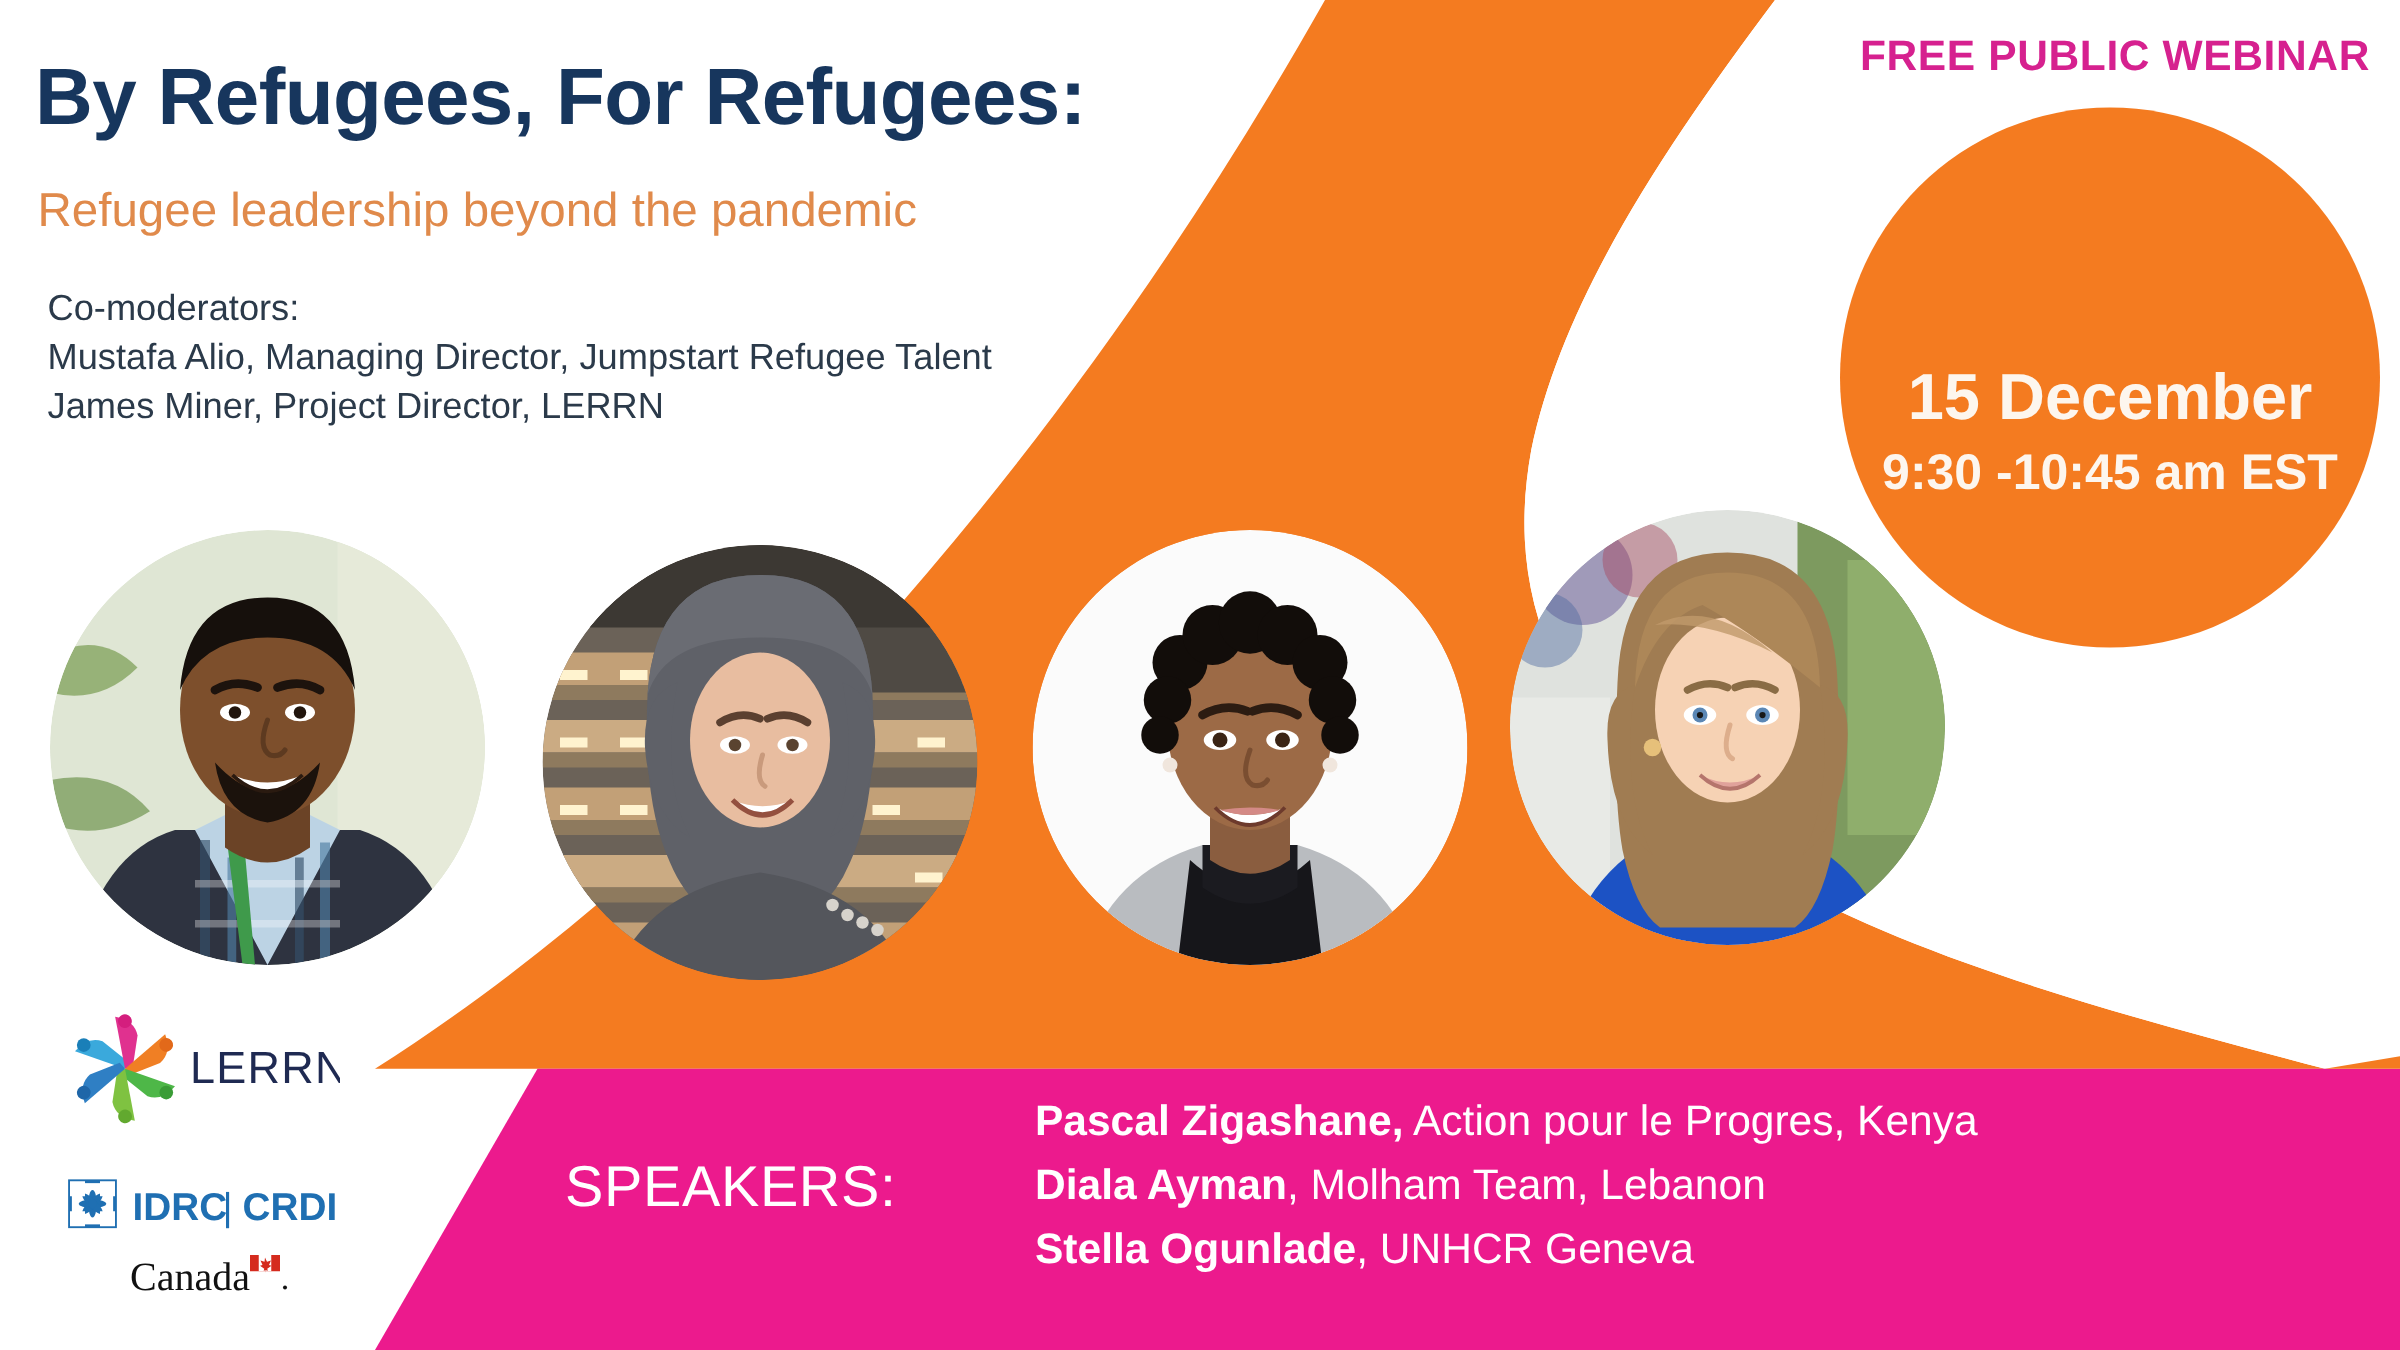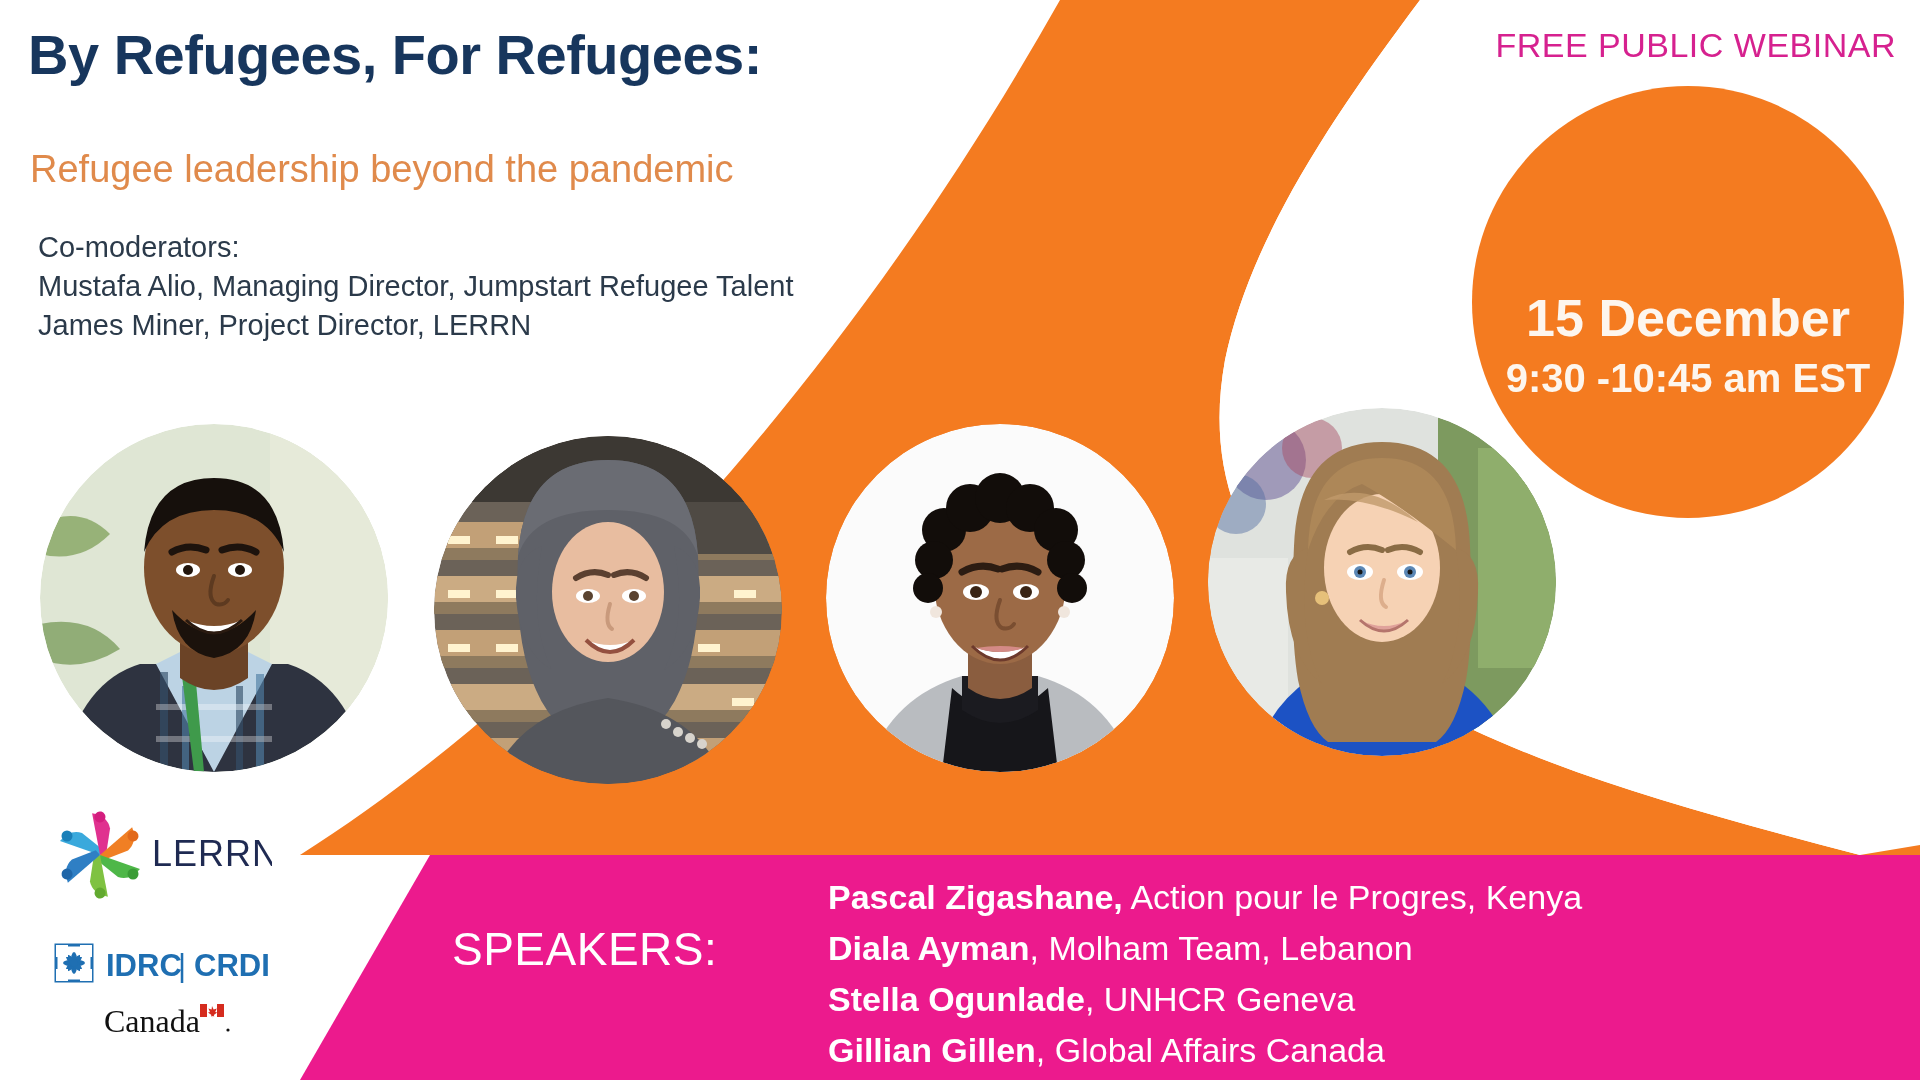--- a/index.html
+++ b/index.html
@@ -23,22 +23,22 @@
     position: absolute;
     inset: 0;
     width: 1920px;
     height: 1080px;
   }
 
   
   .headline {
     position: absolute;
     left: 28px;
-    top: 22px;
-    font-size: 56px;
+    top: 40px;
+    font-size: 64px;
     font-weight: bold;
     color: #17365d;
     letter-spacing: -0.5px;
     white-space: nowrap;
   }
   .subhead {
     position: absolute;
     left: 30px;
     top: 148px;
     font-size: 38px;
@@ -58,20 +58,21 @@
 
   
   .webinar-kicker {
     position: absolute;
     right: 24px;
     top: 26px;
     font-size: 34px;
     color: #d6218f;
     letter-spacing: 0.5px;
     white-space: nowrap;
+    font-weight: bold;
   }
 
   
   .date-circle {
     position: absolute;
     left: 1472px;
     top: 86px;
     width: 432px;
     height: 432px;
     border-radius: 50%;
@@ -428,23 +429,20 @@
   <div class="speakers-list">
     <div>
       <span class="sp-name">Pascal Zigashane,</span><span class="sp-org"> Action pour le Progres, Kenya</span>
     </div>
     <div>
       <span class="sp-name">Diala Ayman</span><span class="sp-org">, Molham Team, Lebanon</span>
     </div>
     <div>
       <span class="sp-name">Stella Ogunlade</span><span class="sp-org">, UNHCR Geneva</span>
     </div>
-    <div>
-      <span class="sp-name">Gillian Gillen</span><span class="sp-org">, Global Affairs Canada</span>
-    </div>
   </div>
 
   <div class="logo-lerrn">
     <svg viewBox="0 0 216 90" width="216" height="90">
       <g transform="translate(44,45)">
 
         <g transform="rotate(0)">
           <path d="M0 0 L-40 -14 q10 -12 22 -8 L2 -6 Z" fill="#3aa9dc"></path>
           <circle cx="-33" cy="-19" r="5.5" fill="#1a7fb8"></circle>
         </g>

